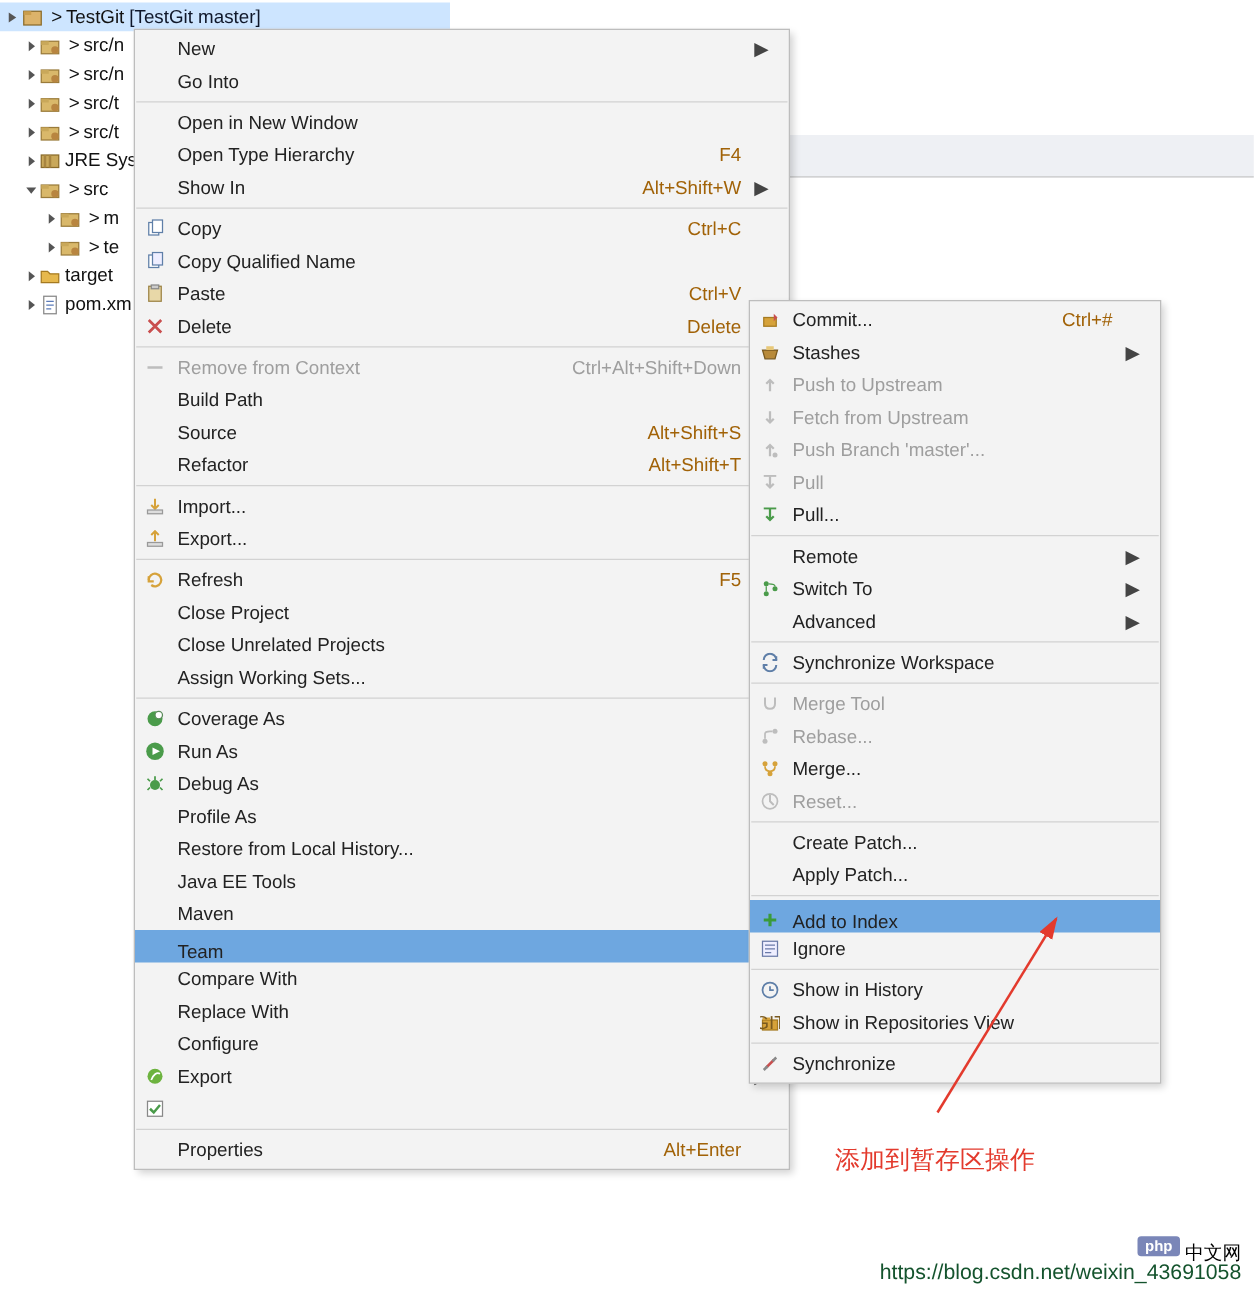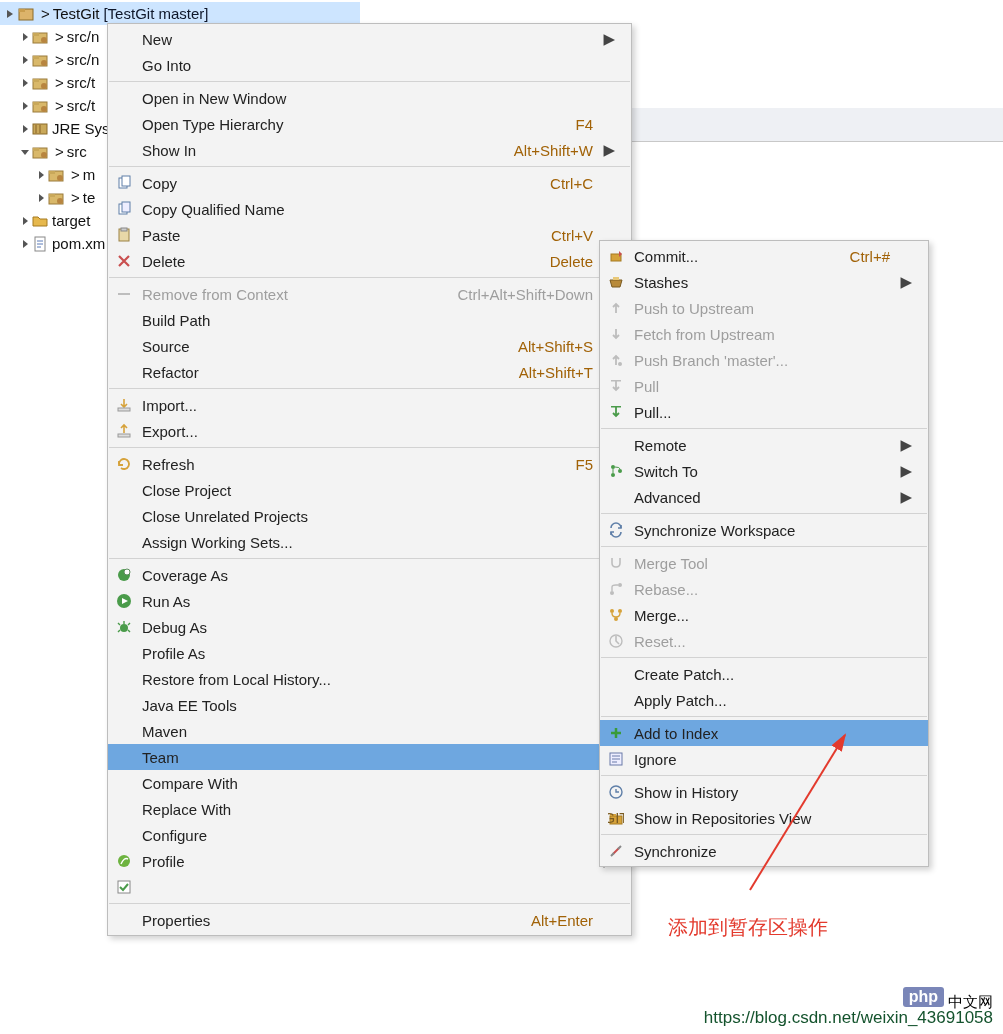--- a/index.html
+++ b/index.html
@@ -18,35 +18,35 @@
 .ind1{padding-left:18px;} .ind2{padding-left:34px;}
 
 .tabs{position:absolute;left:375px;top:108px;height:34px;display:flex;align-items:flex-end;background:#eef0f4;width:628px;border-bottom:1px solid #c8c8c8;}
 .tab{height:28px;display:flex;align-items:center;padding:0 8px;background:#eef0f4;border:1px solid transparent;border-bottom:none;margin-right:2px;}
 .tab .ic{margin-right:4px;}
 .tab .x{margin-left:6px;color:#6b6b6b;font-size:11px;}
 .tab.active{background:#fff;border-color:#c8c8c8;border-top-left-radius:3px;border-top-right-radius:3px;}
 
 .menu{position:absolute;background:#f3f3f3;border:1px solid #bdbdbd;box-shadow:3px 3px 6px rgba(0,0,0,.18);padding:2px 0;}
 .menu .row{display:flex;align-items:center;height:26px;padding:0 16px 0 6px;position:relative;cursor:default;}
-.menu .row.hov{background:#6ea7e0;}
+.menu .row.hov{background:#6ea7e0;align-items:flex-end;}
 .menu .row.dis .mlbl,.menu .row.dis .acc{color:#9e9e9e;}
 .menu .micon{width:20px;height:20px;display:inline-flex;align-items:center;justify-content:center;margin-right:8px;}
 .menu .micon svg{width:16px;height:16px;}
 .menu .mlbl{flex:1;white-space:nowrap;}
 .menu .acc{color:#a16207;margin-left:24px;white-space:nowrap;}
 .menu .sub{width:12px;text-align:right;color:#444;margin-left:10px;}
 .menu hr{border:none;border-top:1px solid #d2d2d2;margin:3px 1px;}
 .menu1{left:107px;top:23px;width:525px;}
 .menu2{left:599px;top:205px;width:330px;margin-top:35px;}
 
 .annot{position:absolute;left:668px;top:914px;color:#e33a2d;font-size:20px;}
 .wm{position:absolute;right:10px;bottom:6px;color:#14532d;font-size:17px;}
 .logo{position:absolute;right:10px;bottom:22px;display:flex;align-items:center;gap:4px;font-size:13px;}
-.logo .p{background:#7a86b8;color:#fff;font-weight:bold;padding:1px 6px;border-radius:3px;font-size:16px;}
+.logo .p{background:#7a86b8;color:#fff;font-weight:bold;padding:1px 6px;border-radius:3px;font-size:12px;}
 .logo .t{color:#000000;margin-top:12px;}
 
 .arrow{position:absolute;pointer-events:none;}
 </style>
 </head>
 <body>
 
 <div class="tree">
   <div class="tree-row sel">
     <span class="tw">
@@ -464,21 +464,21 @@
       <span class="mlbl">Configure</span>
       <span class="sub">▶</span>
     </div>
     <div class="row">
       <span class="micon">
         <svg viewBox="0 0 16 16">
           <circle cx="8" cy="8" r="6" fill="#6db33f"></circle>
           <path d="M5 11 Q8 4 12 6" stroke="#fff" stroke-width="1.4" fill="none"></path>
         </svg>
       </span>
-      <span class="mlbl">Profile</span>
+      <span class="mlbl">Export</span>
       <span class="sub">▶</span>
     </div>
     <div class="row">
       <span class="micon">
         <svg viewBox="0 0 16 16">
           <rect x="2" y="2" width="12" height="12" fill="#fff" stroke="#888"></rect>
           <path d="M4 8 L7 11 L12 5" stroke="#4a9b4a" stroke-width="2" fill="none"></path>
         </svg>
       </span>
       <span class="sub"></span>

